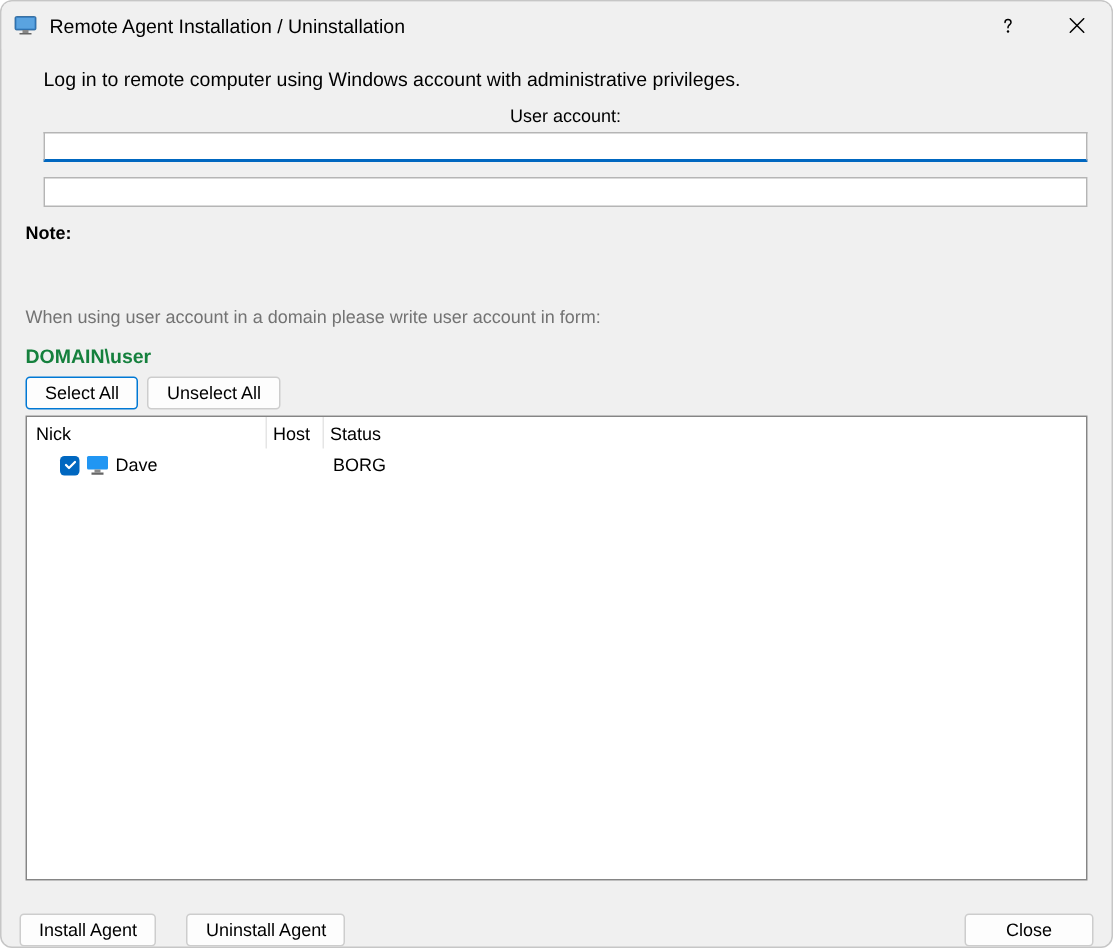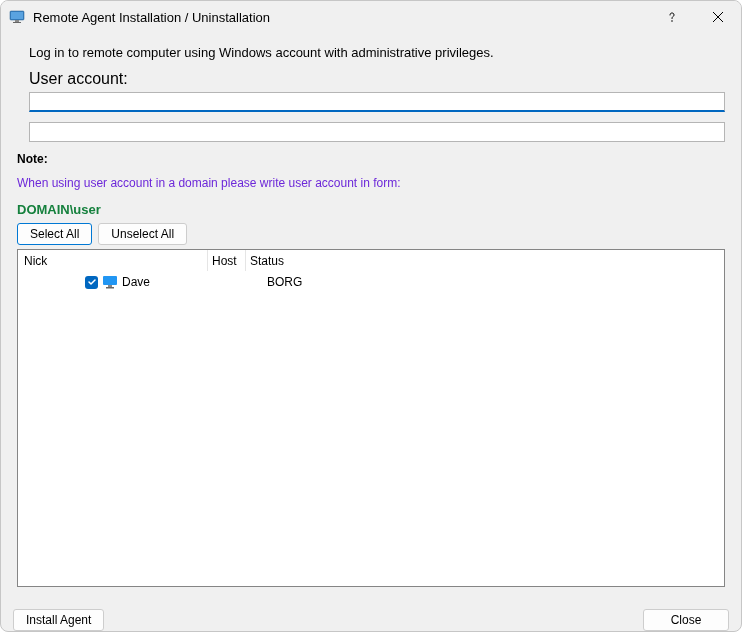--- a/index.html
+++ b/index.html
@@ -70,23 +70,24 @@
       overflow: hidden;
     }
     .instruction {
       padding-left: 12px;
       font-size: 13px;
       color: #000;
       margin-bottom: 10px;
     }
     .field-label {
       padding-left: 12px;
-      font-size: 16px;
+      font-size: 12px;
       color: #000;
       margin-bottom: 4px;
+      text-align: center;
     }
     .text-input {
       margin-left: 12px;
       margin-right: 0;
       width: calc(100% - 12px);
       height: 20px;
       border: 1px solid #b5b5b5;
       background: #ffffff;
       padding: 2px 4px;
       font-size: 12px;
@@ -97,22 +98,23 @@
       border-bottom: 2px solid #0067c0;
     }
     .note-label {
       font-weight: bold;
       font-size: 12px;
       color: #000;
       margin-bottom: 10px;
     }
     .note-text {
       font-size: 12px;
-      color: #6d28d9;
+      color: #737373;
       margin-bottom: 12px;
+      margin-top: 32px;
     }
     .domain-format {
       font-weight: bold;
       font-size: 13px;
       color: #15803d;
       margin-bottom: 6px;
     }
     .btn-row-top {
       display: flex;
       gap: 6px;
@@ -142,21 +144,21 @@
     }
     .list-header {
       display: flex;
       height: 22px;
       align-items: center;
       font-size: 12px;
       color: #000;
       border-bottom: 1px solid transparent;
     }
     .col-nick {
-      width: 190px;
+      width: 160px;
       padding-left: 6px;
       border-right: 1px solid #e5e5e5;
       height: 100%;
       display: flex;
       align-items: center;
     }
     .col-host {
       width: 38px;
       padding-left: 4px;
       border-right: 1px solid #e5e5e5;
@@ -167,21 +169,20 @@
     .col-status {
       flex: 1;
       padding-left: 4px;
       height: 100%;
       display: flex;
       align-items: center;
     }
     .list-body {
       flex: 1;
       overflow-y: auto;
-      padding-left: 45px;
     }
     .list-row {
       display: flex;
       height: 20px;
       align-items: center;
       font-size: 12px;
       color: #000;
     }
     .row-nick {
       width: 200px;
@@ -307,16 +308,17 @@
           </div>
           <div class="row-host">BORG</div>
           <div class="row-status"></div>
         </div>
       </div>
     </div>
   </div>
 
   <div class="bottom-bar">
     <button class="btn btn-bottom">Install Agent</button>
+    <button class="btn btn-bottom">Uninstall Agent</button>
     <div class="spacer"></div>
     <button class="btn btn-bottom">Close</button>
   </div>
 </div>
 
 </body></html>

